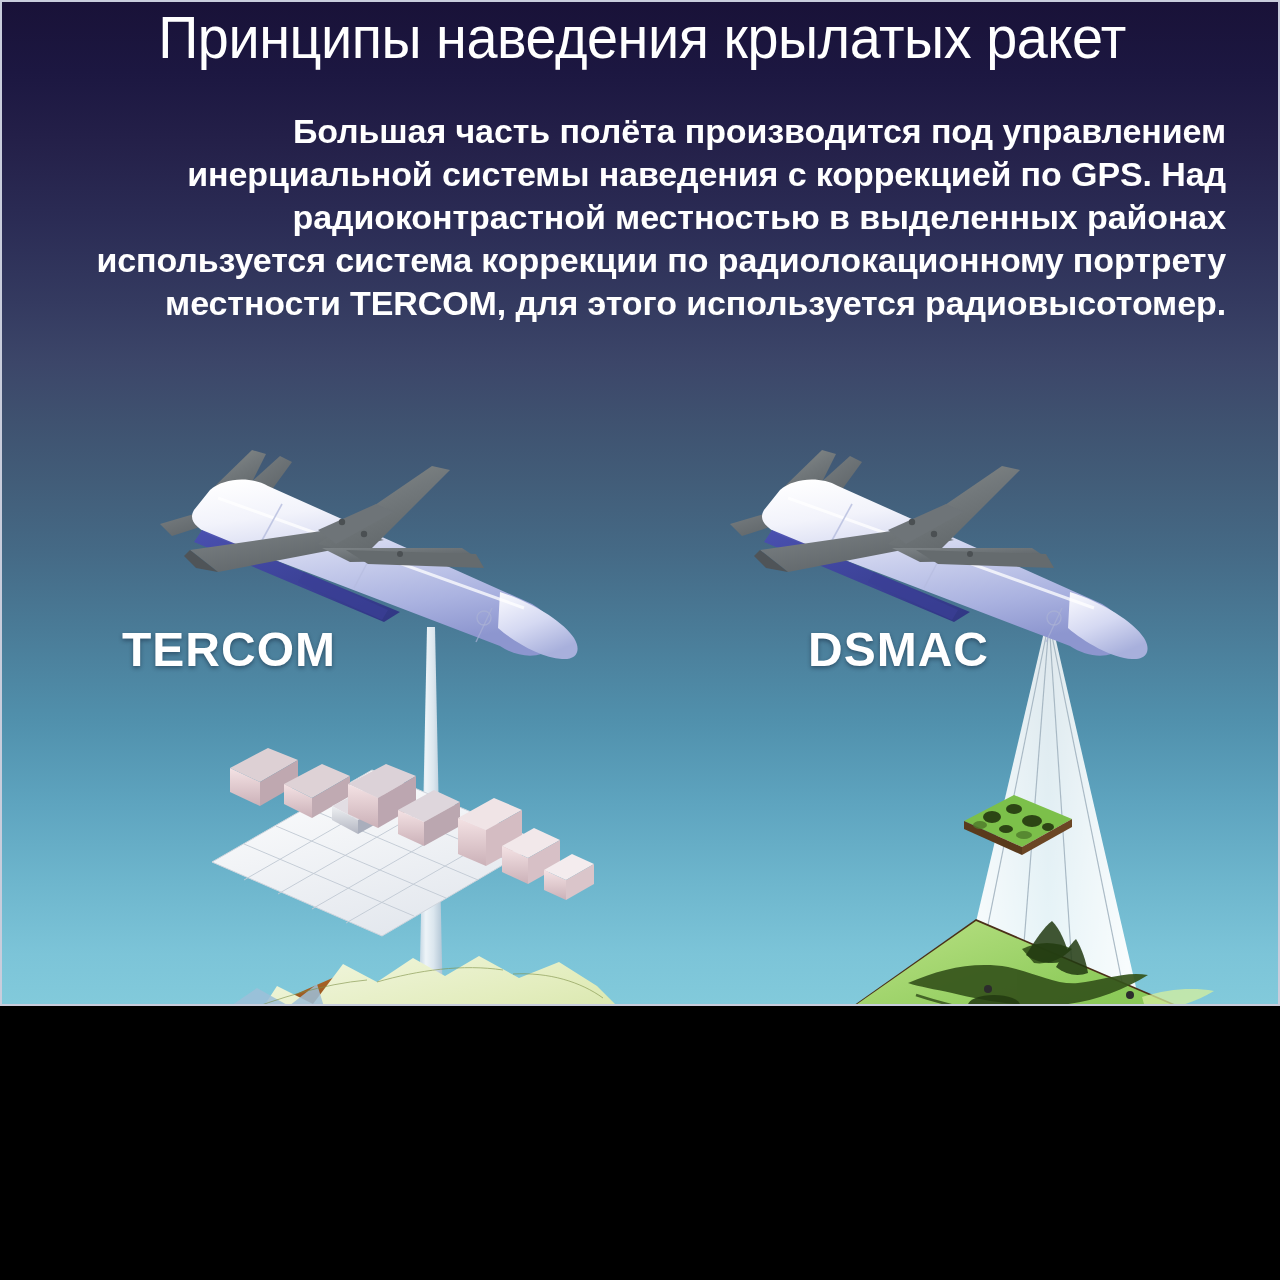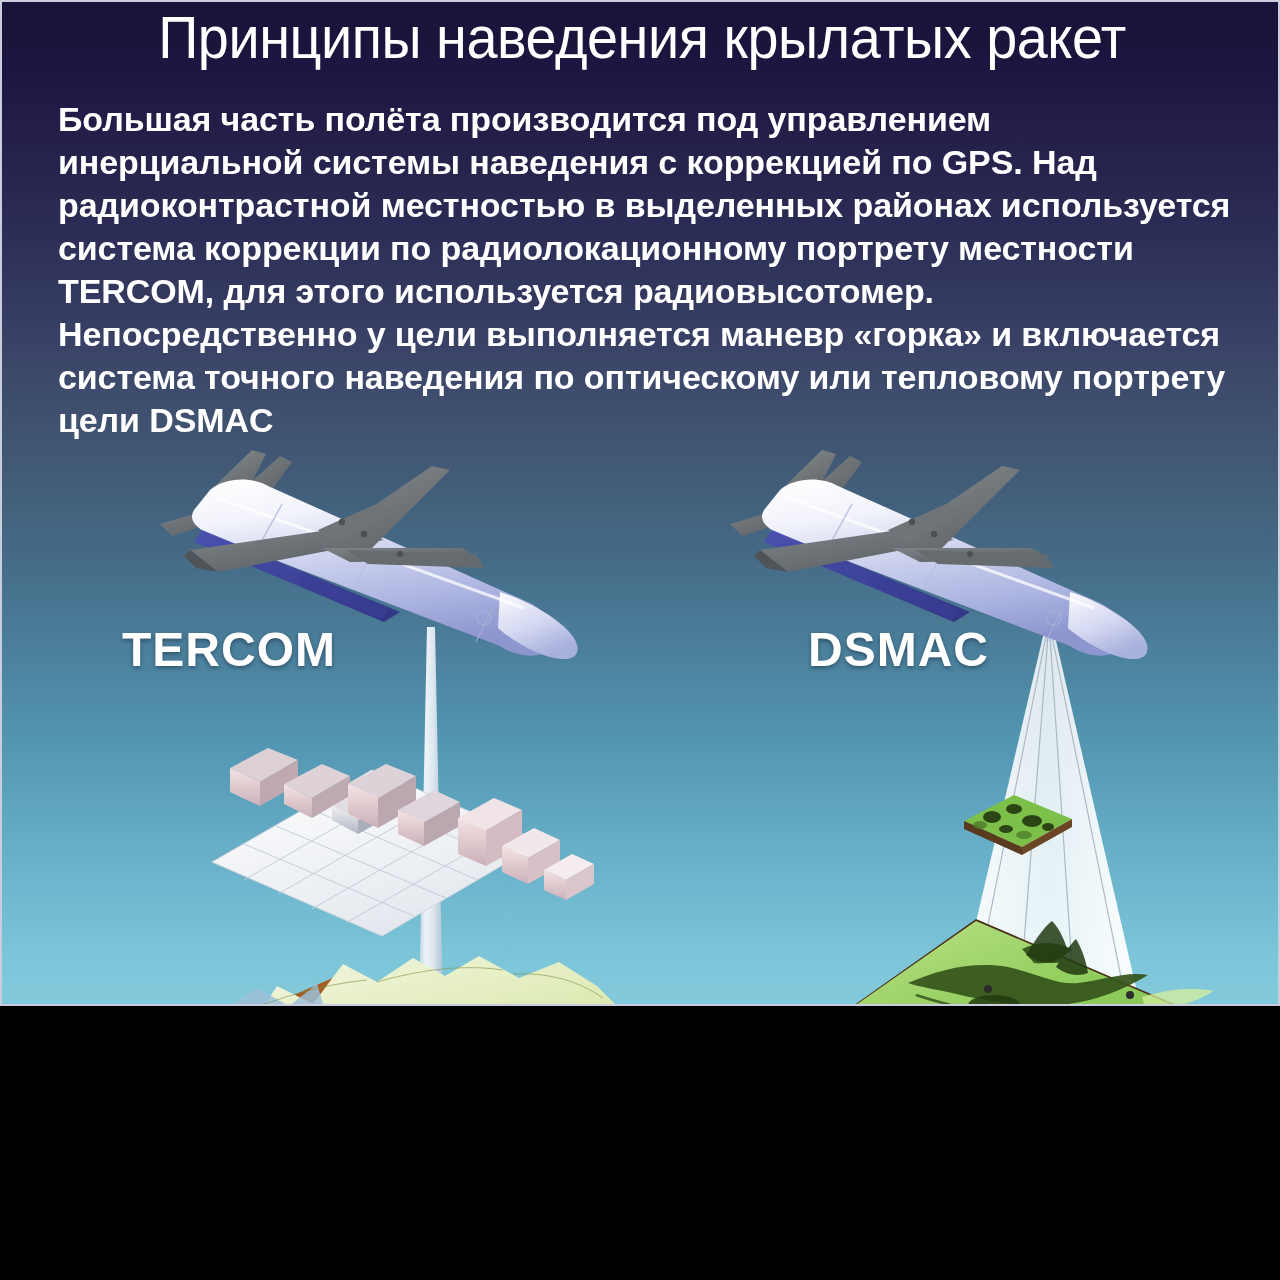--- a/index.html
+++ b/index.html
@@ -59,21 +59,21 @@
     left: 56px;
     top: 96px;
     width: 1180px;
     color: #ffffff;
     font-family: "Liberation Sans Narrow", "Liberation Sans", sans-serif;
     font-size: 34px;
     font-weight: 700;
     line-height: 43px;
     letter-spacing: -0.1px;
   }
-  #body-text p { margin: 0; }
+  #body-text p { margin: 12px; text-align: right; }
 
   
   .sys-label {
     position: absolute;
     color: #ffffff;
     font-family: "Liberation Sans", sans-serif;
     font-weight: 700;
     font-size: 48px;
     letter-spacing: 1px;
     text-shadow: 0 2px 4px rgba(10,25,45,0.45);
@@ -148,21 +148,20 @@
 </style>
 </head>
 <body>
 
 <div id="slide">
 
   <div id="title">Принципы наведения крылатых ракет</div>
 
   <div id="body-text">
     <p>Большая часть полёта производится под управлением инерциальной системы наведения с коррекцией по GPS. Над радиоконтрастной местностью в выделенных районах используется система коррекции по радиолокационному портрету местности TERCOM, для этого используется радиовысотомер.</p>
-    <p>Непосредственно у цели выполняется маневр «горка» и включается система точного наведения по оптическому или тепловому портрету цели DSMAC</p>
   </div>
 
   <div class="diagram" id="dsmac-group">
 
     <svg id="dsmac-cone" viewBox="0 0 330 560">
       <defs>
         <linearGradient id="coneGrad" x1="0" y1="0" x2="1" y2="0">
           <stop offset="0%" stop-color="#ffffff" stop-opacity="0.55"></stop>
           <stop offset="18%" stop-color="#ffffff" stop-opacity="0.95"></stop>
           <stop offset="50%" stop-color="#ffffff" stop-opacity="0.82"></stop>

